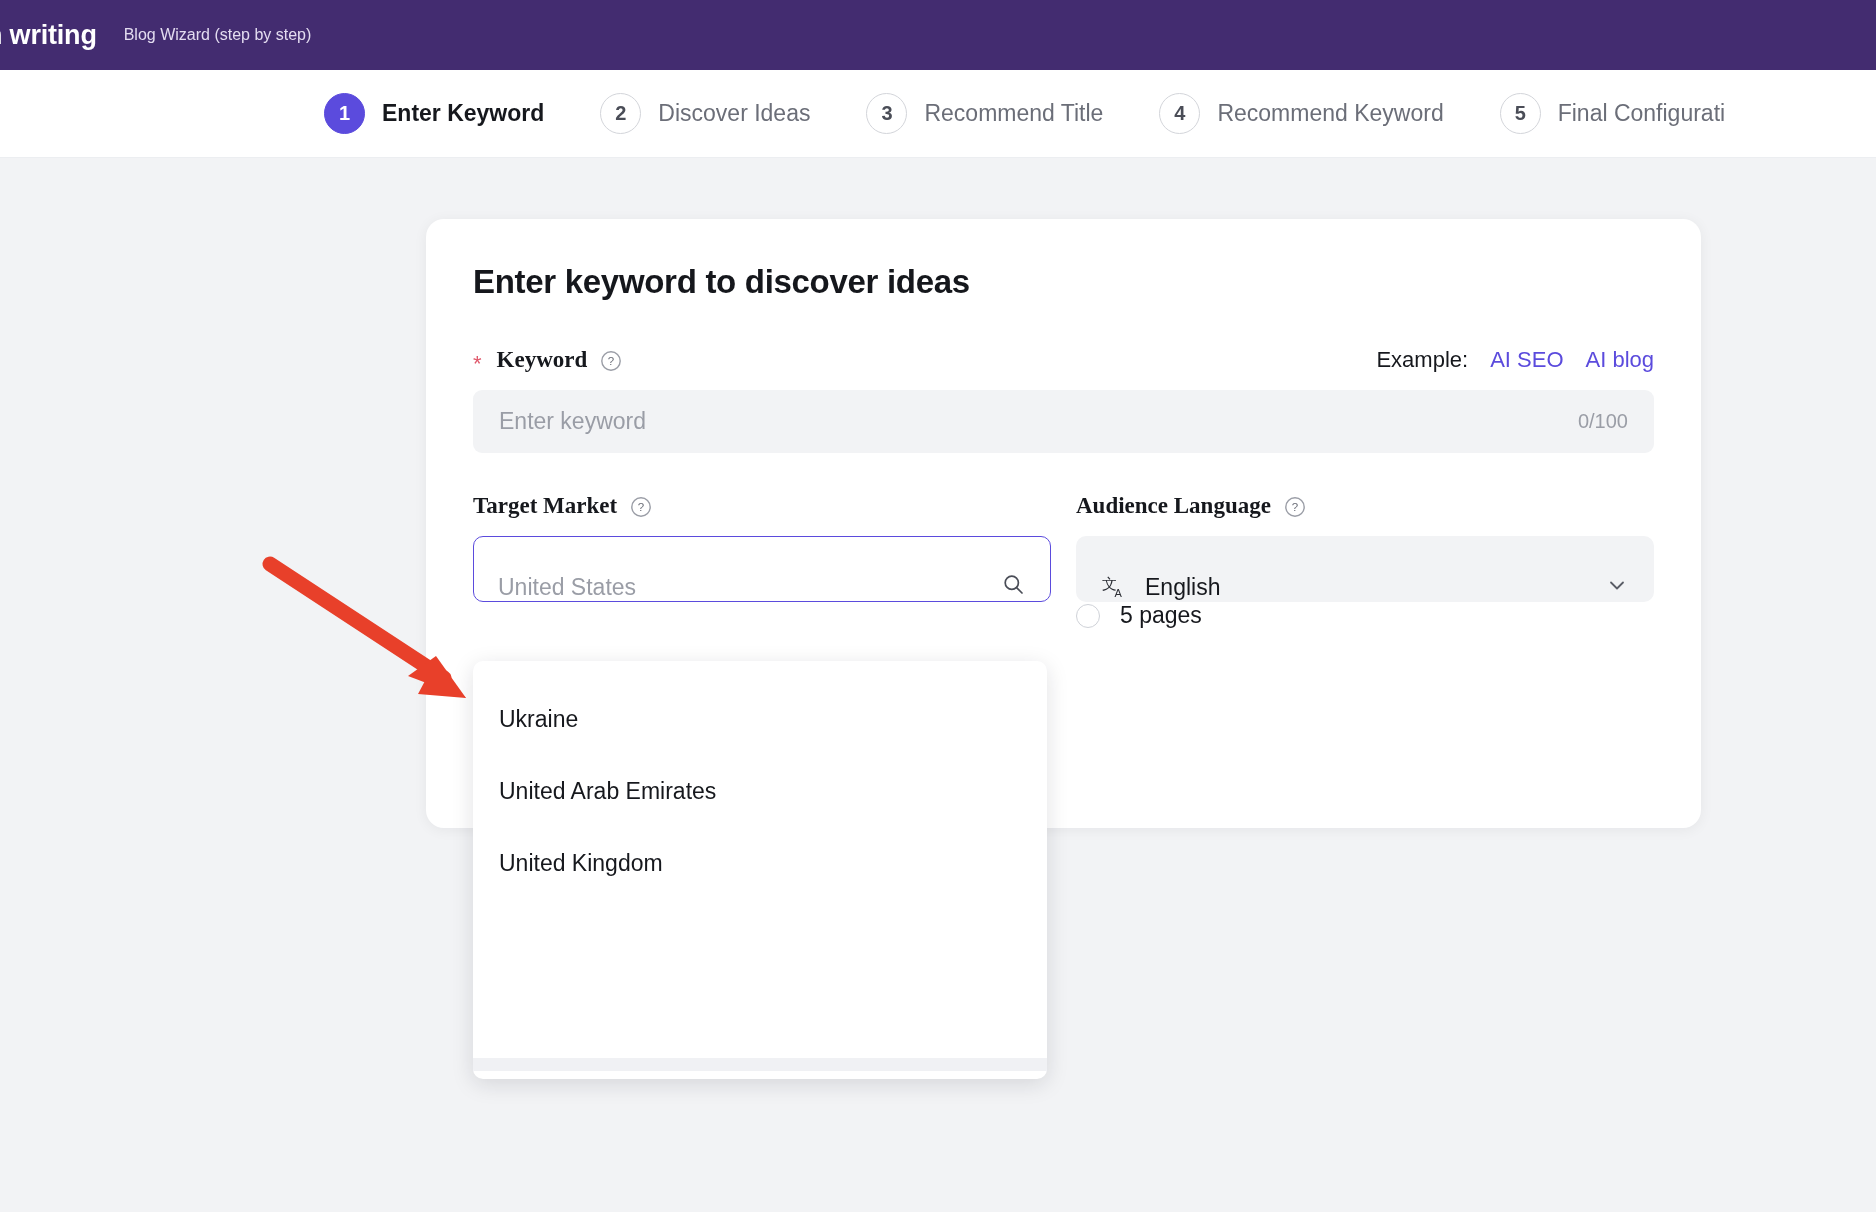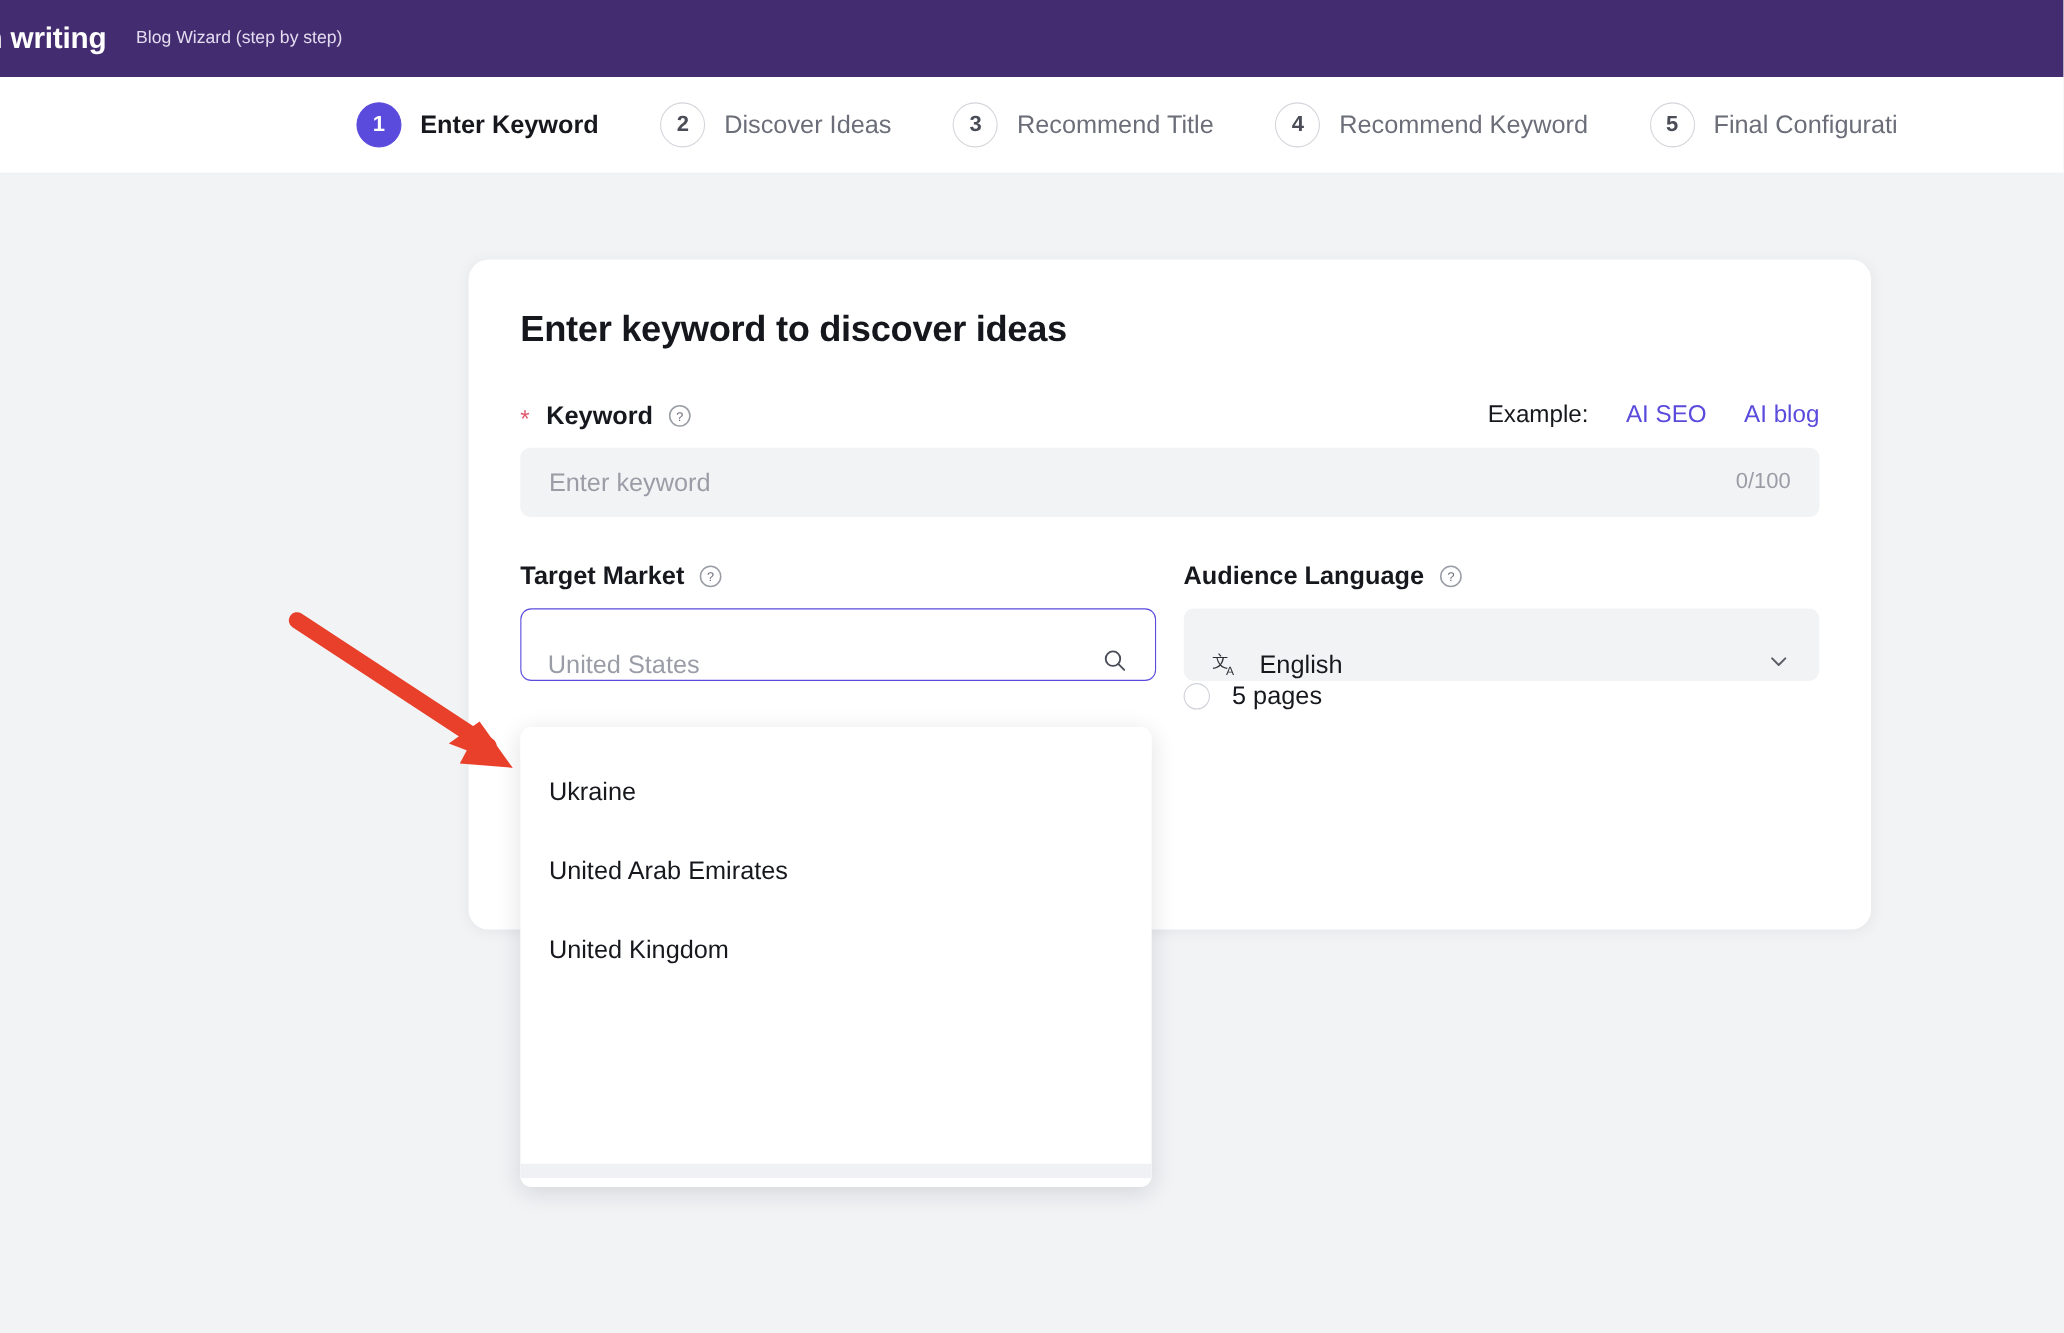--- a/index.html
+++ b/index.html
@@ -88,21 +88,21 @@
   }
   .step.active .step-label {
     color: #16181d;
     font-weight: 700;
   }
 
   
   .card {
     position: absolute;
     left: 426px;
-    top: 236px;
+    top: 219px;
     width: 1275px;
     height: 609px;
     background: #ffffff;
     border-radius: 18px;
     box-shadow: 0 2px 14px rgba(20, 24, 40, 0.06);
     padding: 44px 47px 0 47px;
     z-index: 2;
   }
   .card-title {
     font-size: 33px;
@@ -129,35 +129,36 @@
     font-size: 22px;
     line-height: 1;
     margin-right: 15px;
     position: relative;
     top: 4px;
   }
   .field-label {
     font-size: 23px;
     font-weight: 700;
     color: #16181d;
+    font-family: Liberation Serif, serif;
   }
   .help-icon {
     margin-left: 13px;
     display: inline-flex;
     align-items: center;
     position: relative;
     top: 1px;
     cursor: pointer;
   }
   .help-icon svg { display: block; }
 
   .example-wrap {
     display: flex;
     align-items: center;
-    gap: 34px;
+    gap: 22px;
     text-align: center;
   }
   .example-label {
     font-size: 22px;
     color: #16181d;
   }
   .example-link {
     font-size: 22px;
     color: #5b4bdd;
     cursor: pointer;

